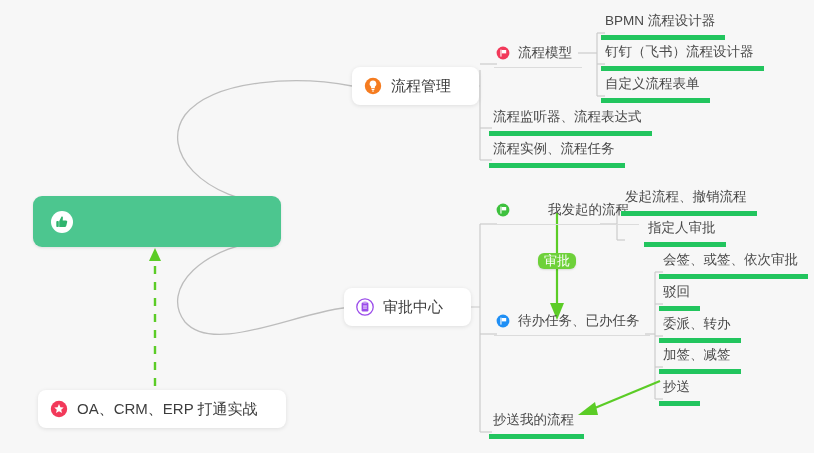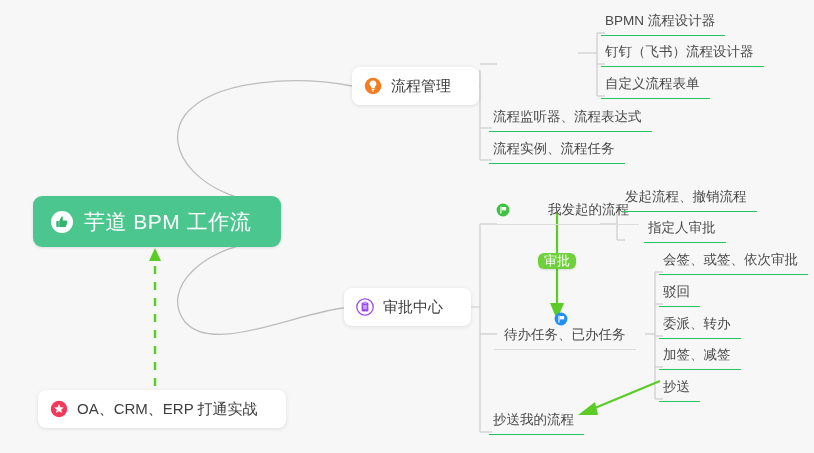--- a/index.html
+++ b/index.html
@@ -43,21 +43,21 @@
   #node-flow{left:352px;top:67px;}
   #node-approve{left:344px;top:288px;}
   #node-oa{left:38px;top:390px;}
 
   
   .leaf{
     position:absolute;
     font-size:13.5px;color:#4a4a4a;
     white-space:nowrap;
     padding:2px 10px 5px 4px;
-    border-bottom:1px solid #22c55e;
+    border-bottom:5px solid #22c55e;
     box-sizing:border-box;
   }
 
   
   .leaf-flag{
     position:absolute;
     display:flex;align-items:center;
     padding:2px 10px 5px 2px;
     border-bottom:1px solid #dcdcdc;
     box-sizing:border-box;
@@ -142,36 +142,45 @@
   <div class="root-node">
     <span class="ico-lg">
       <svg viewBox="0 0 24 24" width="24" height="24">
         <circle cx="12" cy="12" r="11" fill="#ffffff"></circle>
         <path d="M9.2 11.2 L11.3 7.0 C11.6 6.3 12.9 6.5 12.9 7.5 L12.7 10.4 L16.0 10.4
                  C16.9 10.4 17.4 11.2 17.2 11.9 L16.2 15.9 C16.0 16.6 15.5 17.0 14.8 17.0
                  L9.2 17.0 Z" fill="#2fb46e"></path>
         <rect x="6.3" y="11.1" width="2.5" height="5.9" rx="0.8" fill="#2fb46e"></rect>
       </svg>
     </span>
-    <span class="root-label">芋道 BPM 工作流</span>
   </div>
 
   <div class="branch-node" id="node-flow">
     <span class="ico">
       <svg viewBox="0 0 18 18" width="18" height="18">
         <circle cx="9" cy="9" r="8.2" fill="#f57c20"></circle>
         <path d="M9 3.6 A3.3 3.3 0 0 0 7.1 9.7 L7.1 11.2 L10.9 11.2 L10.9 9.7
                  A3.3 3.3 0 0 0 9 3.6 Z" fill="#ffffff"></path>
         <rect x="7.5" y="11.9" width="3" height="1.1" rx="0.5" fill="#ffffff"></rect>
         <rect x="7.9" y="13.5" width="2.2" height="1" rx="0.5" fill="#ffffff"></rect>
       </svg>
     </span>
     <span class="branch-label">流程管理</span>
   </div>
 
+  <div class="leaf-flag head" style="left:494px;top:42px;">
+    <span class="ico-sm">
+      <svg viewBox="0 0 14 14" width="14" height="14">
+        <circle cx="7" cy="7" r="6.4" fill="#f2395a"></circle>
+        <rect x="4.4" y="3.6" width="1.1" height="7" fill="#ffffff"></rect>
+        <path d="M5.7 4.0 L10.2 4.0 L10.2 7.4 L5.7 7.4 Z" fill="#ffffff"></path>
+      </svg>
+    </span>
+    <span class="txt">流程模型</span>
+  </div>
 
   <div class="leaf" style="left:601px;top:10px;">BPMN 流程设计器</div>
   <div class="leaf" style="left:601px;top:41px;text-align:center;">钉钉（飞书）流程设计器</div>
   <div class="leaf" style="left:601px;top:73px;">自定义流程表单</div>
 
   <div class="leaf" style="left:489px;top:106px;">流程监听器、流程表达式</div>
   <div class="leaf" style="left:489px;top:138px;">流程实例、流程任务</div>
 
   <div class="branch-node" id="node-approve">
     <span class="ico">
@@ -193,21 +202,21 @@
         <rect x="4.4" y="3.6" width="1.1" height="7" fill="#ffffff"></rect>
         <path d="M5.7 4.0 L10.2 4.0 L10.2 7.4 L5.7 7.4 Z" fill="#ffffff"></path>
       </svg>
     </span>
     <span class="txt">我发起的流程</span>
   </div>
 
   <div class="leaf" style="left:621px;top:186px;">发起流程、撤销流程</div>
   <div class="leaf" style="left:644px;top:217px;">指定人审批</div>
 
-  <div class="leaf-flag head" style="left:494px;top:310px;flex-direction:column;">
+  <div class="leaf-flag head" style="left:494px;top:310px;">
     <span class="ico-sm">
       <svg viewBox="0 0 14 14" width="14" height="14">
         <circle cx="7" cy="7" r="6.4" fill="#1f8ff5"></circle>
         <rect x="4.4" y="3.6" width="1.1" height="7" fill="#ffffff"></rect>
         <path d="M5.7 4.0 L10.2 4.0 L10.2 7.4 L5.7 7.4 Z" fill="#ffffff"></path>
       </svg>
     </span>
     <span class="txt">待办任务、已办任务</span>
   </div>
 

